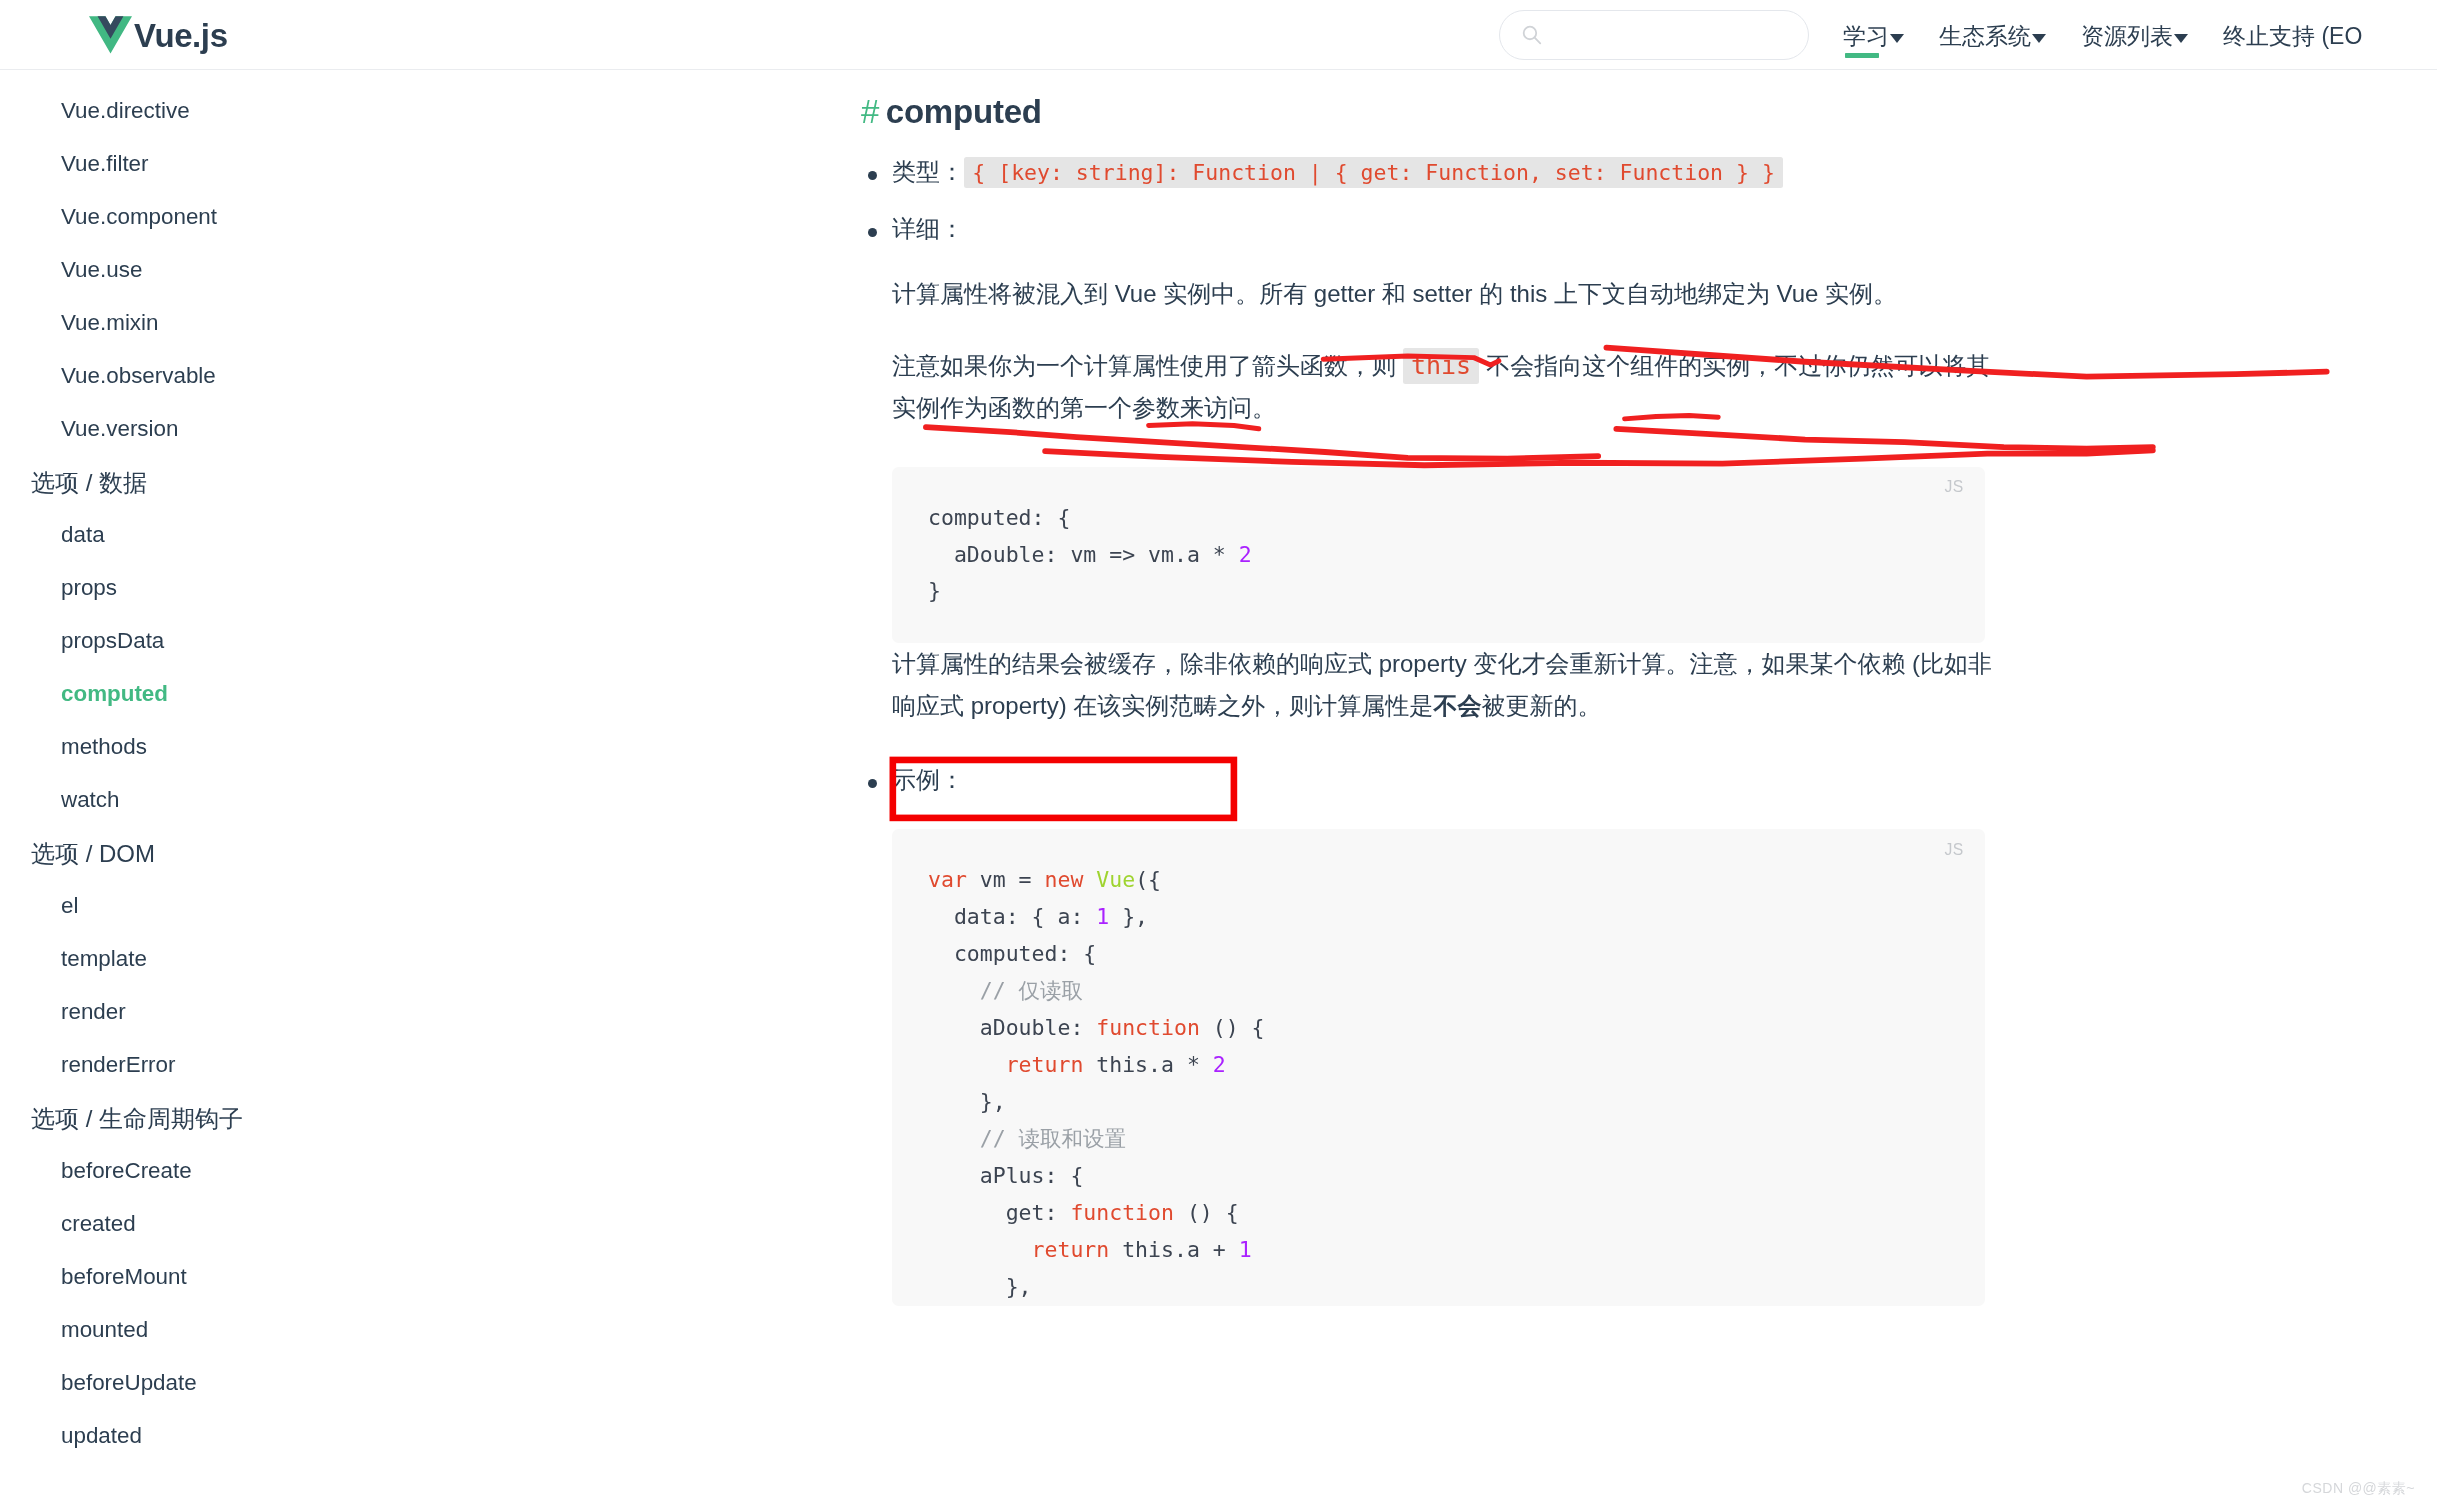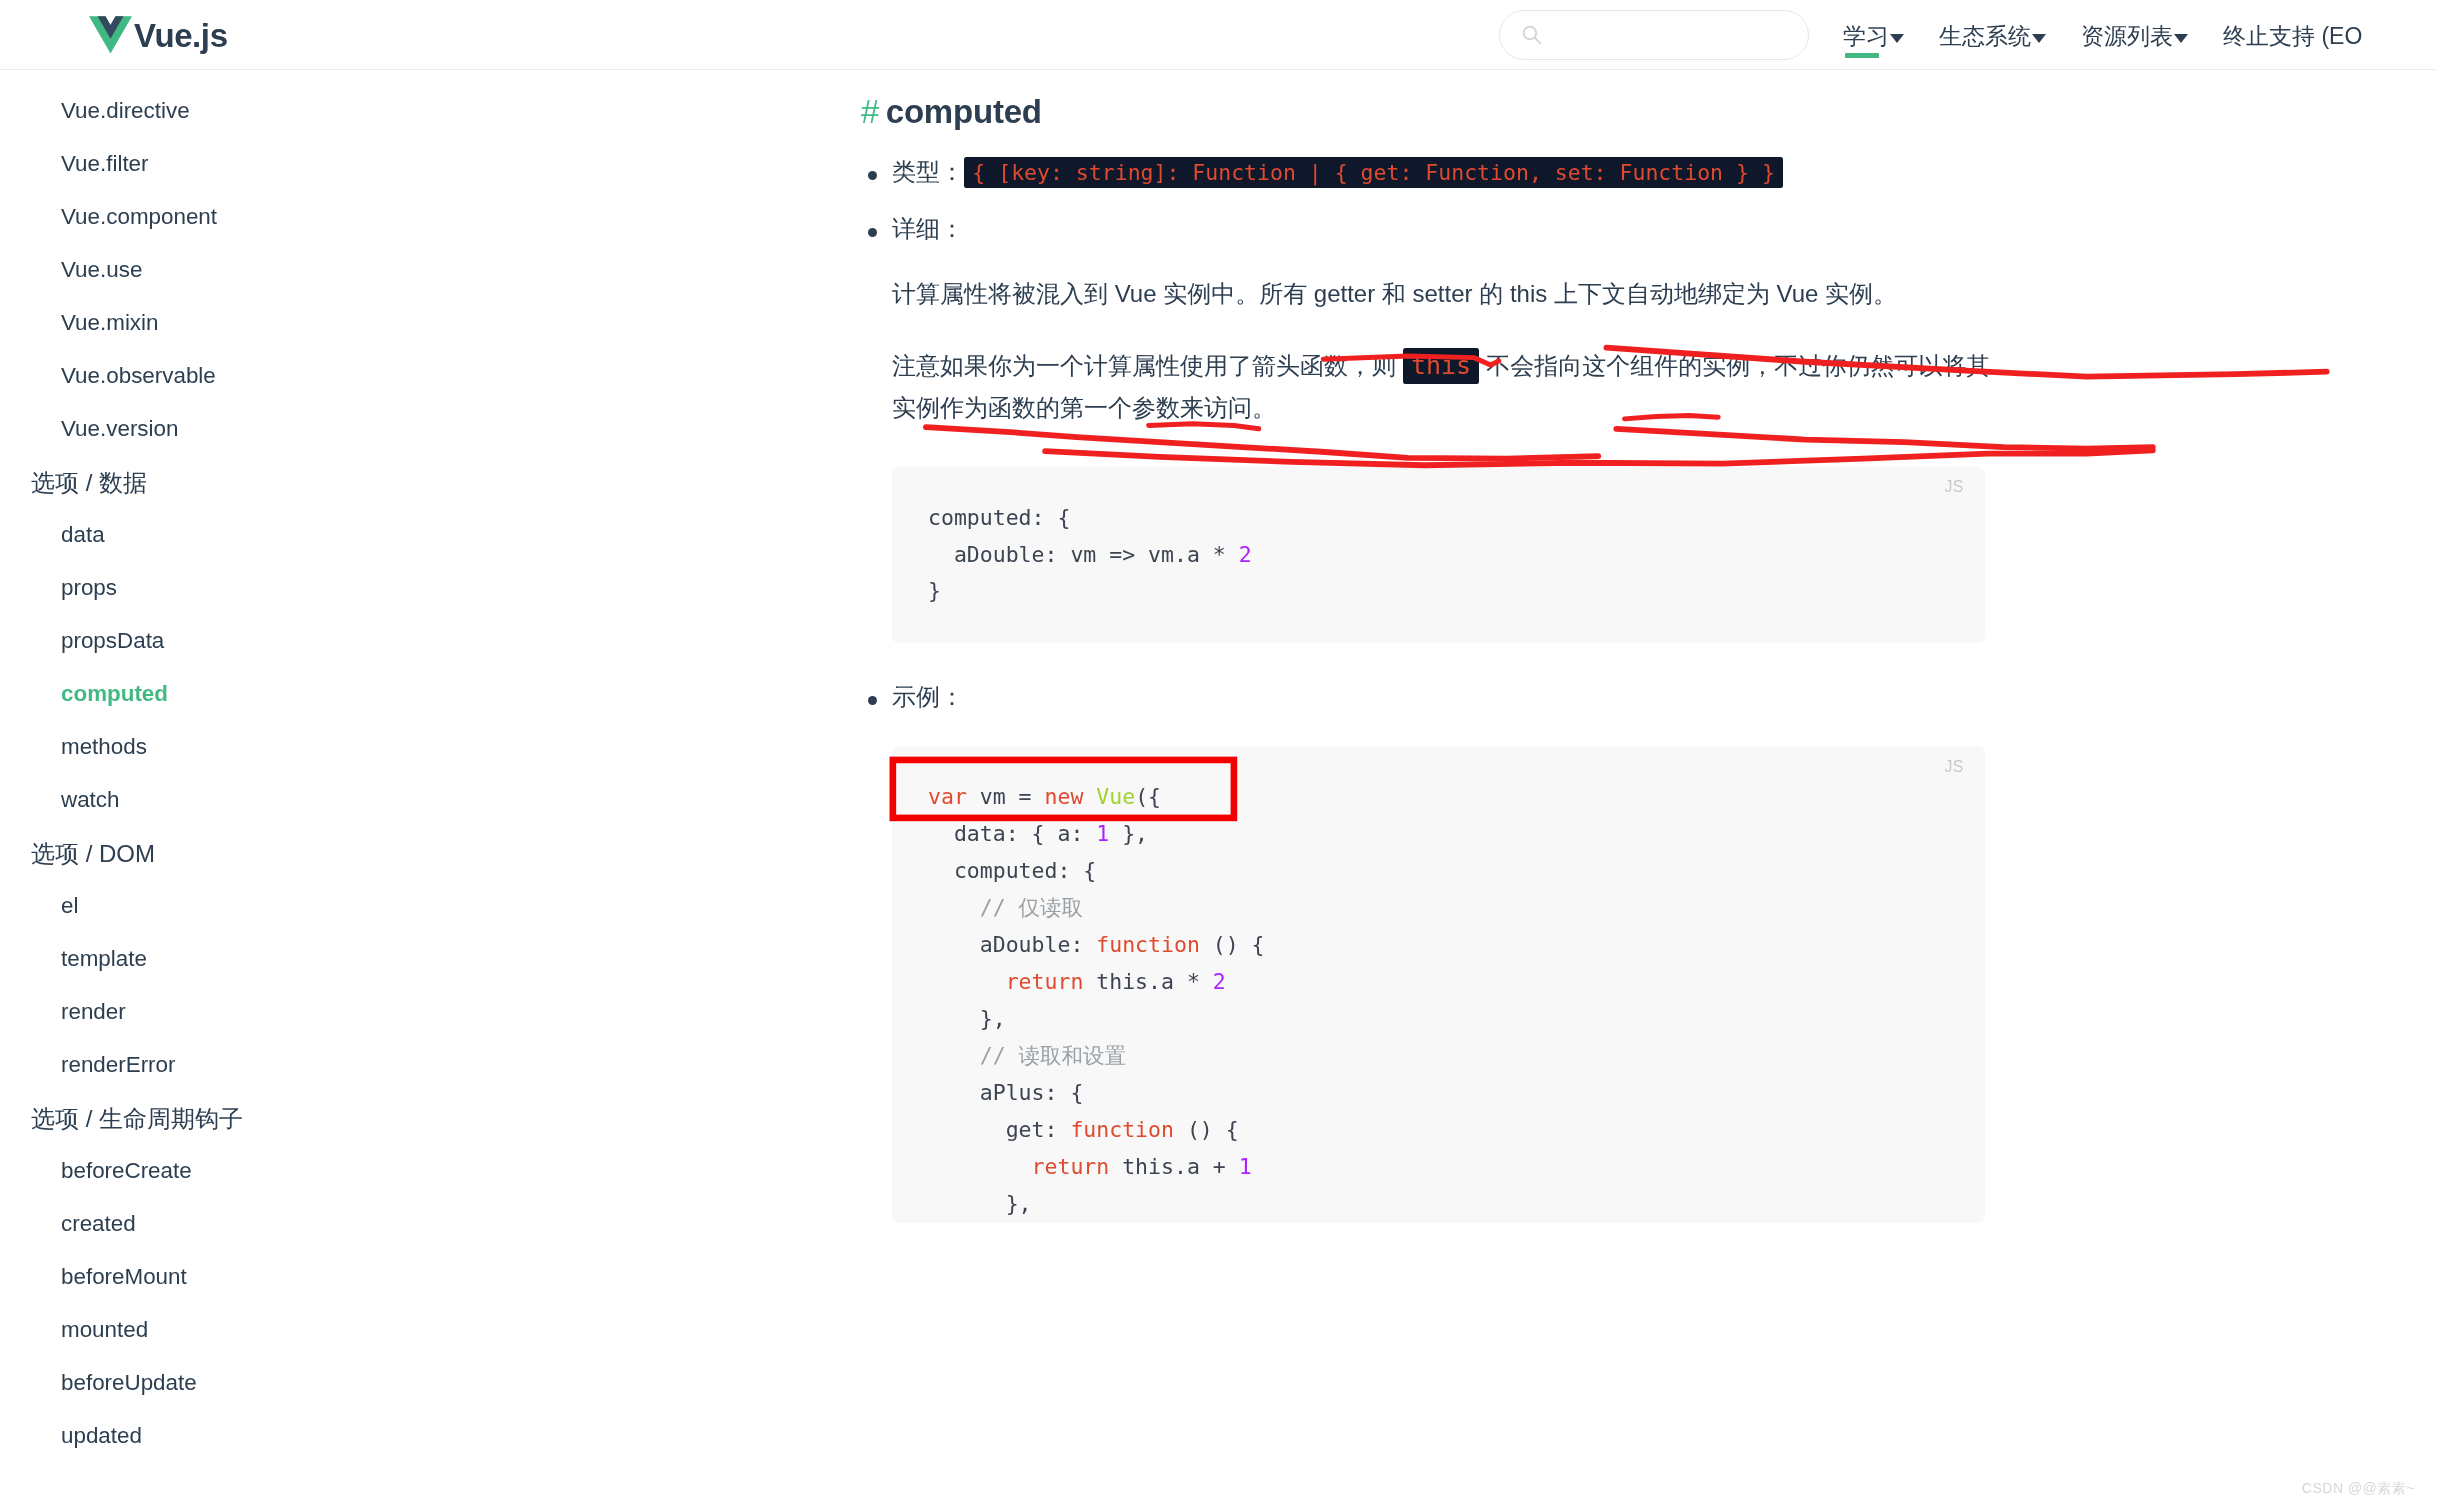--- a/index.html
+++ b/index.html
@@ -142,21 +142,21 @@
     position: absolute;
     left: 6.6px; top: 15px;
     width: 9px; height: 9px;
     border-radius: 50%;
     background: #2c3e50;
   }
   .bullet-label { font-size: 24px; color: #2c3e50; }
 
   code.inline {
     font-family: "DejaVu Sans Mono", "Liberation Mono", monospace;
-    background: #0f172a;
+    background: #e5e5e5;
     color: #e04a2f;
     font-size: 21.5px;
     padding: 3.3px 8.3px;
     border-radius: 2.5px;
     white-space: pre;
   }
   code.inline.this-kw { font-size: 25px; }
 
   p.para {
     font-size: 24px;
@@ -309,20 +309,21 @@
 
           <p class="para"><span>注意如果你为一个计算属性使用了箭头函数，则 </span><code class="inline this-kw">this</code><span> 不会指向这个组件的实例，不过你仍然可以将其实例作为函数的第一个参数来访问。</span></p>
 
           <div class="codeblock">
             <span class="lang-tag">JS</span>
             <pre><span>computed: {</span>
   aDouble: vm =&gt; vm.a * <span class="tok-num">2</span>
 <span>}</span></pre>
           </div>
 
+          <p class="para cached-para"><span>计算属性的结果会被缓存，</span><span>除非依赖的响应式 property 变化才会重新计算。注意，如果某个依赖 (比如非响应式 property) 在该实例范畴之外，则计算属性是</span><b>不会</b><span>被更新的。</span></p>
         </div>
       </li>
 
       <li style="margin-top:38px;">
         <span class="bullet-label">示例：</span>
 
         <div class="codeblock" style="margin-top:33px; padding-bottom:0;">
           <span class="lang-tag">JS</span>
           <pre><span class="tok-kw">var</span> vm = <span class="tok-kw">new</span> <span class="tok-cls">Vue</span>({
   data: { a: <span class="tok-num">1</span> },

